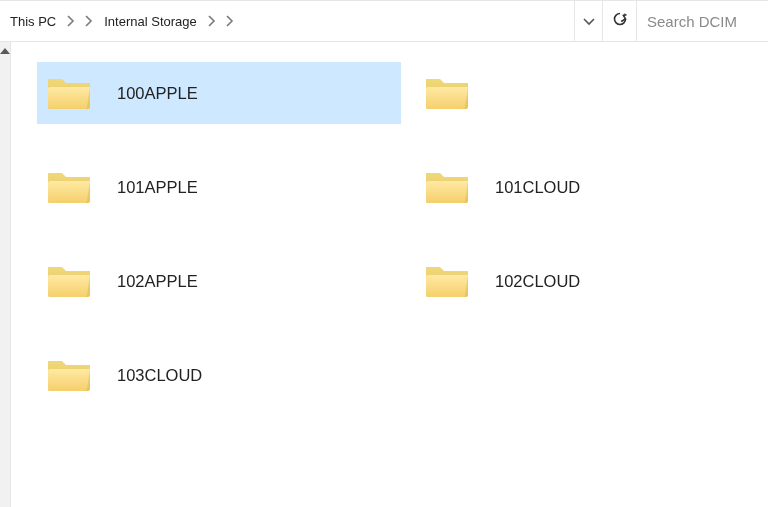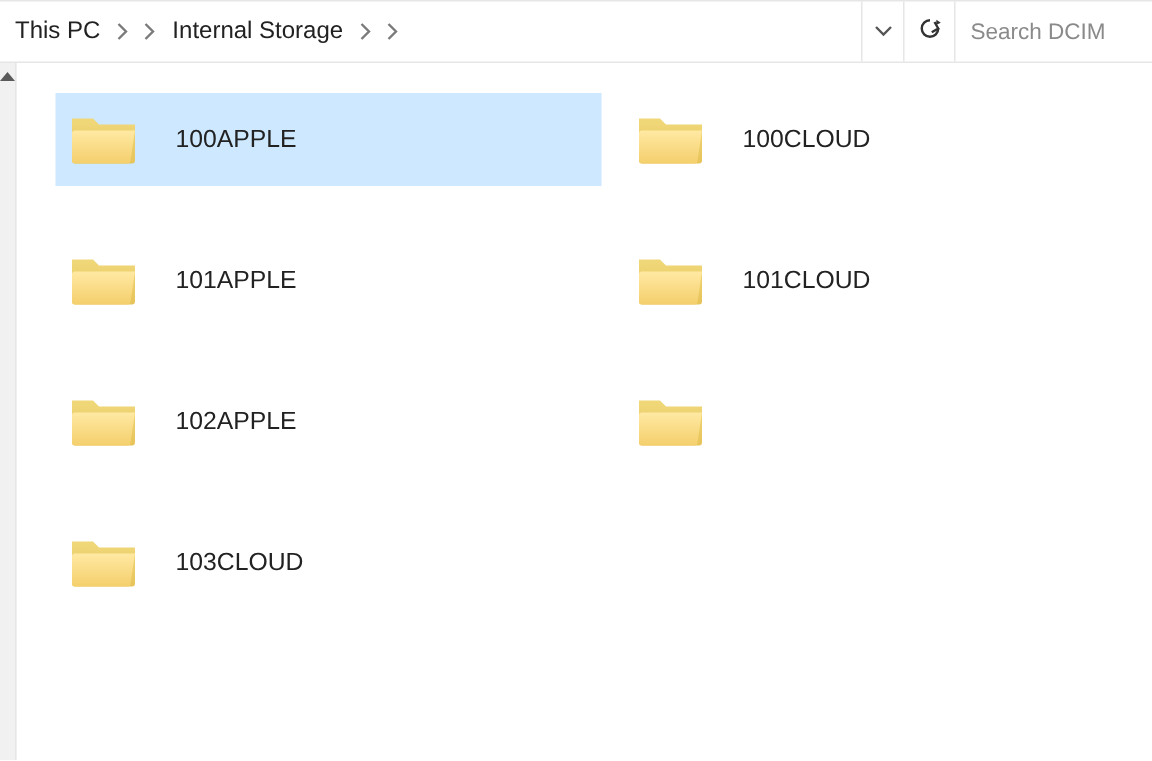--- a/index.html
+++ b/index.html
@@ -13,21 +13,21 @@
     border-bottom: 1px solid #e6e6e6;
     display: flex;
     align-items: stretch;
     background: #ffffff;
   }
   .breadcrumb {
     flex: 1;
     display: flex;
     align-items: center;
     padding-left: 4px;
-    font-size: 16px;
+    font-size: 13px;
     color: #222;
     overflow: hidden;
     white-space: nowrap;
   }
   .crumb {
     padding: 0 6px;
     height: 100%;
     display: flex;
     align-items: center;
     cursor: default;
@@ -245,21 +245,20 @@
       </linearGradient>
       <linearGradient id="g-front" x1="0" y1="0" x2="0" y2="1">
         <stop offset="0" stop-color="#ffe9a3"></stop>
         <stop offset="1" stop-color="#f4cf6c"></stop>
       </linearGradient>
     </defs>
     <path d="M2 6 L16 6 L20 10 L44 10 L44 34 Q44 36 42 36 L4 36 Q2 36 2 34 Z" fill="url(#g-back)"></path>
     <path d="M4 14 L44 14 L41 34 Q41 36 39 36 L4 36 Q2 36 2 34 L2 16 Q2 14 4 14 Z" fill="url(#g-front)"></path>
   </svg>
 </div>
-              <div class="folder-label">100CLOUD</div>
             </div>
           </div>
           <div class="folder-row">
             <div class="folder-item">
               <div class="folder-icon">
   <svg viewBox="0 0 46 40">
     <defs>
       <linearGradient id="g-back" x1="0" y1="0" x2="0" y2="1">
         <stop offset="0" stop-color="#f0d87a"></stop>
         <stop offset="1" stop-color="#e7c45a"></stop>
@@ -325,20 +324,21 @@
       </linearGradient>
       <linearGradient id="g-front" x1="0" y1="0" x2="0" y2="1">
         <stop offset="0" stop-color="#ffe9a3"></stop>
         <stop offset="1" stop-color="#f4cf6c"></stop>
       </linearGradient>
     </defs>
     <path d="M2 6 L16 6 L20 10 L44 10 L44 34 Q44 36 42 36 L4 36 Q2 36 2 34 Z" fill="url(#g-back)"></path>
     <path d="M4 14 L44 14 L41 34 Q41 36 39 36 L4 36 Q2 36 2 34 L2 16 Q2 14 4 14 Z" fill="url(#g-front)"></path>
   </svg>
 </div>
+              <div class="folder-label">102CLOUD</div>
             </div>
           </div>
           <div class="folder-row">
             <div class="folder-item">
               <div class="folder-icon">
   <svg viewBox="0 0 46 40">
     <defs>
       <linearGradient id="g-back" x1="0" y1="0" x2="0" y2="1">
         <stop offset="0" stop-color="#f0d87a"></stop>
         <stop offset="1" stop-color="#e7c45a"></stop>

